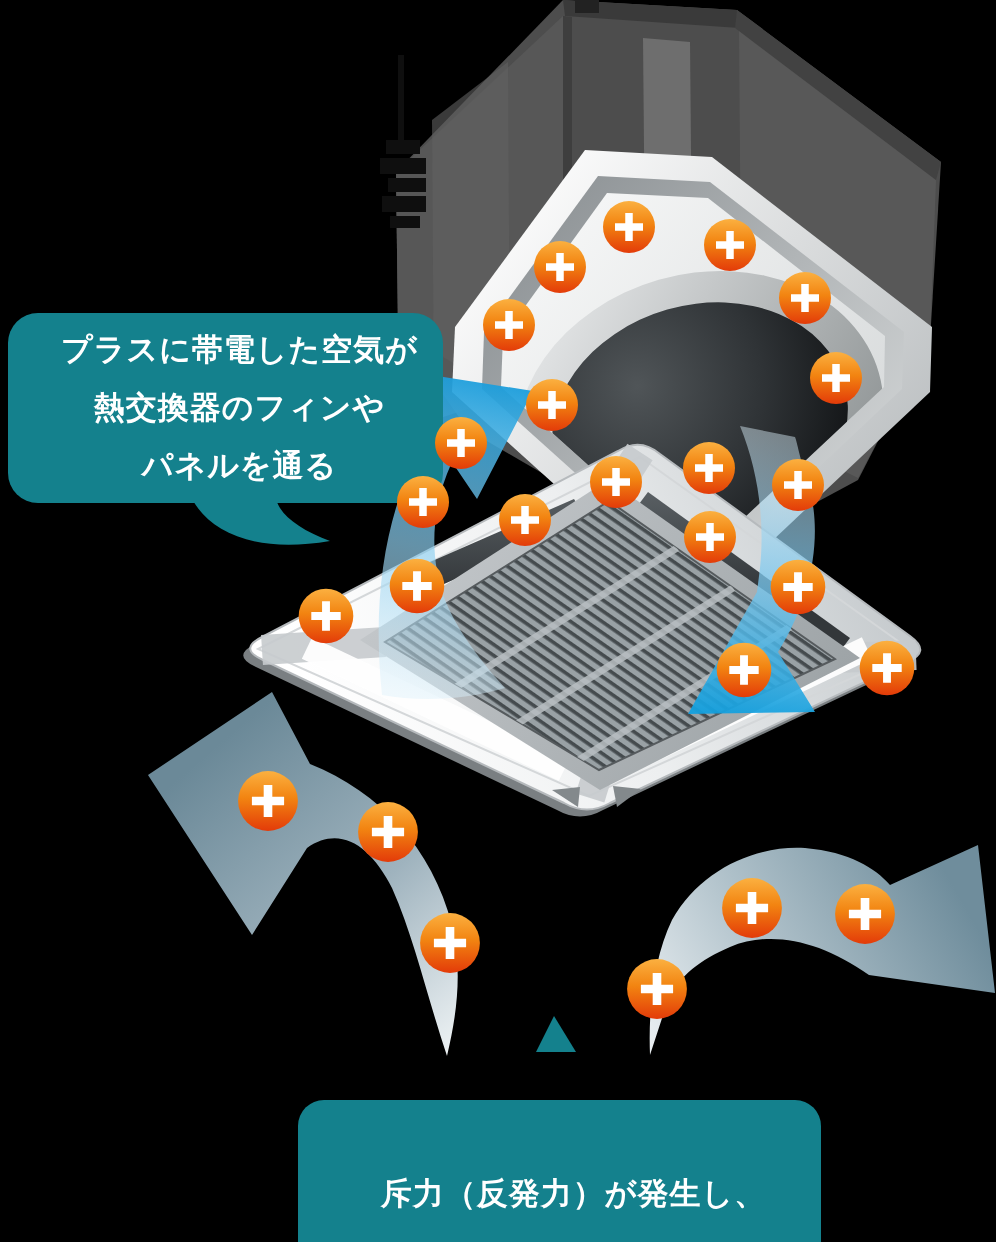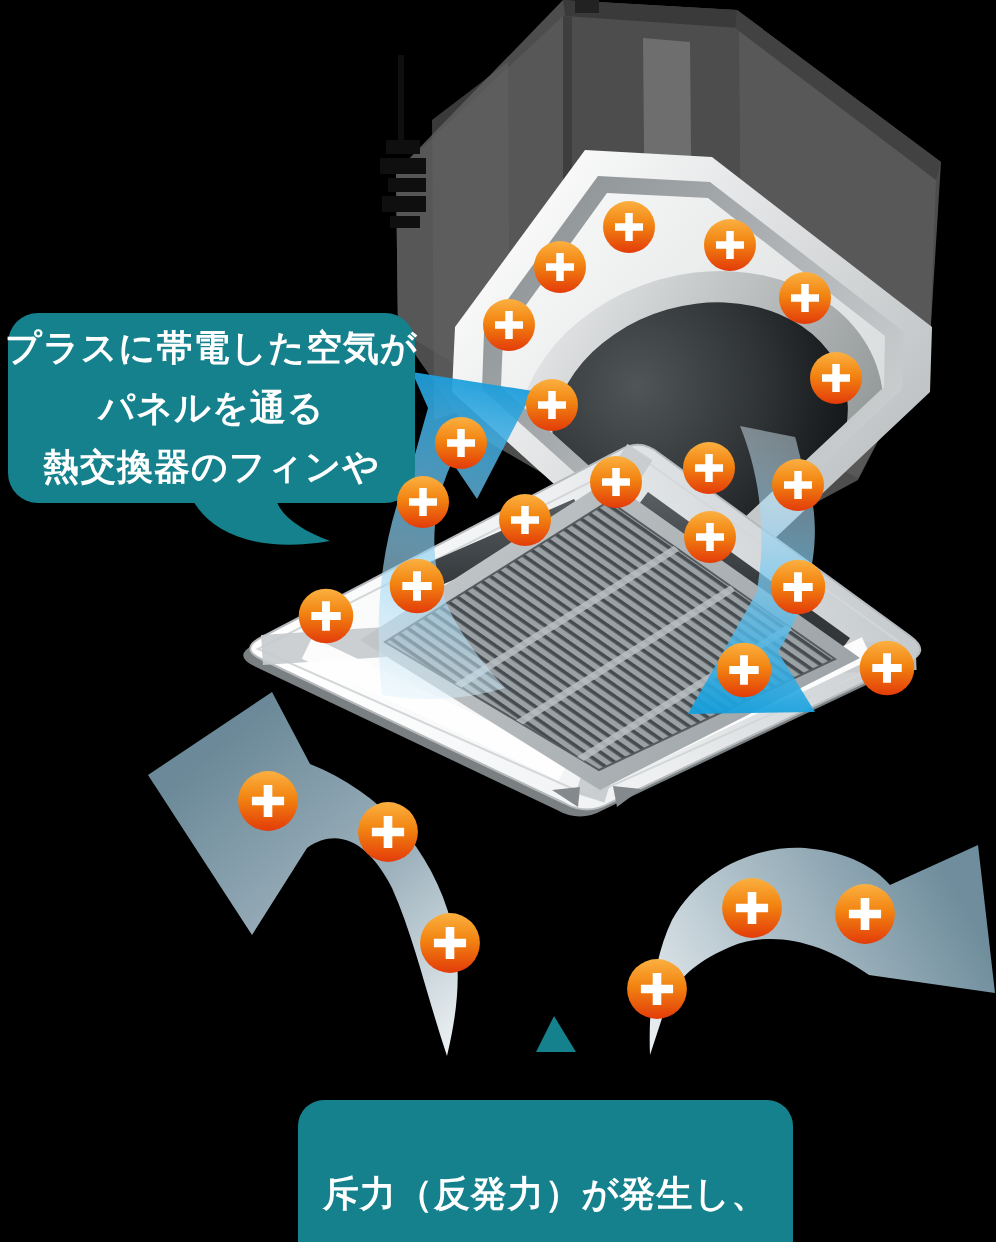--- a/index.html
+++ b/index.html
@@ -13,21 +13,21 @@
   .stage{
     position:relative;width:996px;height:1242px;background:#000;overflow:hidden;
     font-family:"Liberation Sans","DejaVu Sans",sans-serif;
   }
   .stage svg{position:absolute;left:0;top:0;}
   #scene{z-index:0;}
   #badge-svg{z-index:2;pointer-events:none;}
   .callout{
     position:absolute;z-index:1;background:var(--c-teal);color:var(--c-text);
     display:flex;flex-direction:column;justify-content:space-evenly;align-items:center;
-    font-weight:bold;font-size:36px;letter-spacing:1px;text-align:right;
+    font-weight:bold;font-size:31px;letter-spacing:1px;text-align:right;padding-left:28px;
   }
   .callout .line{white-space:nowrap;}
   .callout-top{left:8px;top:313px;width:407px;height:190px;border-radius:30px;}
   .callout-bottom{left:298px;top:1100px;width:495px;height:188px;border-radius:26px;}
   .stopBadge0{stop-color:var(--c-badge-top);}
   .stopBadge1{stop-color:var(--c-badge-mid);}
   .stopBadge2{stop-color:var(--c-badge-bottom);}
 </style>
 </head>
 <body>
@@ -185,22 +185,22 @@
     </g>
 
     <g>
       <path style="fill:var(--c-teal)" d="M 192,499 C 210,532 255,554 330,541 C 300,530 280,515 276,499 Z"></path>
       <polygon style="fill:var(--c-teal)" points="536,1052 576,1052 554,1016"></polygon>
     </g>
   </svg>
 
   <div class="callout callout-top">
     <div class="line">プラスに帯電した空気が</div>
+    <div class="line">熱交換器のフィンや</div>
     <div class="line">パネルを通る</div>
-    <div class="line">熱交換器のフィンや</div>
   </div>
   <div class="callout callout-bottom">
     <div class="line">斥力（反発力）が発生し、</div>
   </div>
 
   <svg id="badge-svg" width="996" height="1242" viewBox="0 0 996 1242">
     <defs>
       <linearGradient id="gBadge" gradientUnits="userSpaceOnUse" x1="0" y1="-26" x2="0" y2="26">
         <stop class="stopBadge0" offset="0"></stop>
         <stop class="stopBadge1" offset="0.45"></stop>

